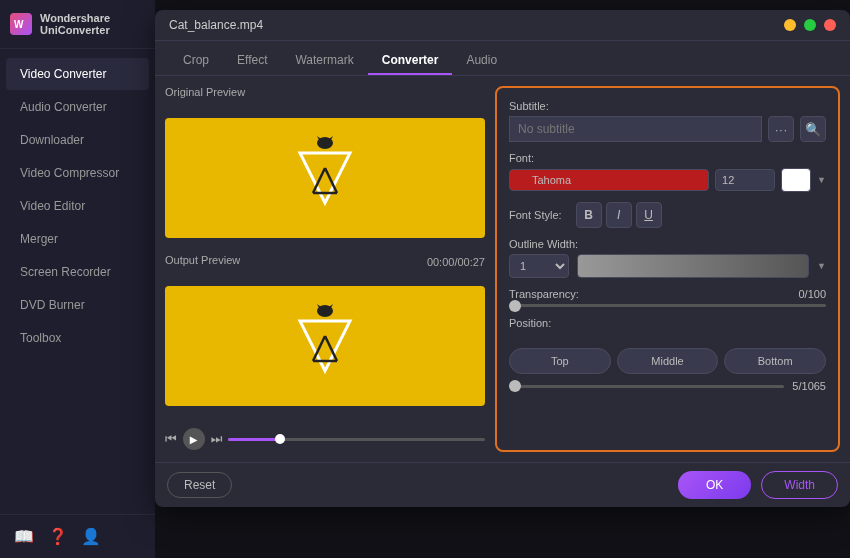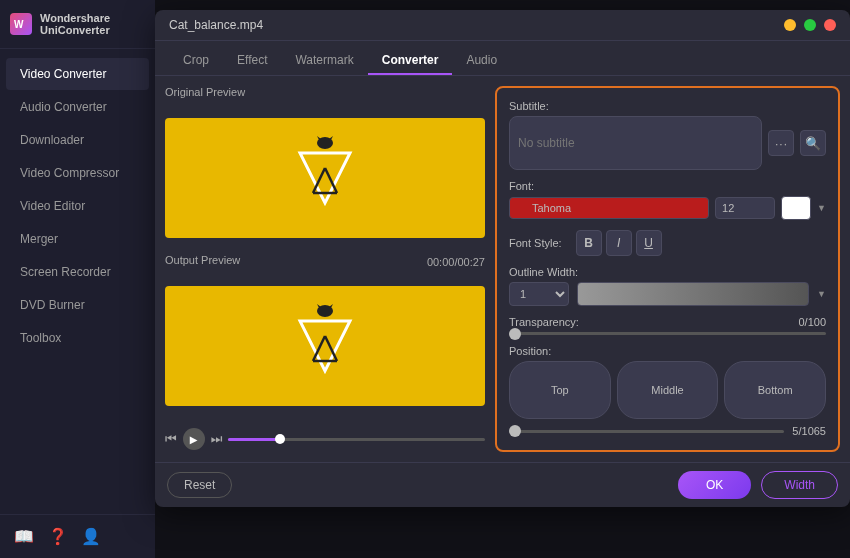--- a/index.html
+++ b/index.html
@@ -249,24 +249,24 @@
     }
     .subtitle-input-row {
       display: flex;
       align-items: center;
       gap: 6px;
     }
     .subtitle-input {
       flex: 1;
       background: #3a3a4e;
       border: 1px solid #4a4a5e;
-      border-radius: 8px;
-      color: #bbb;
-      font-size: 12px;
-      padding: 19px 8px;
+      border-radius: 0;
+      color: #bbb;
+      font-size: 12px;
+      padding: 5px 8px;
       outline: none;
     }
     .icon-btn {
       width: 26px; height: 26px;
       background: #3a3a4e;
       border: 1px solid #4a4a5e;
       border-radius: 4px;
       display: flex; align-items: center; justify-content: center;
       cursor: pointer;
       color: #aaa;
@@ -394,28 +394,29 @@
       left: 0;
       cursor: pointer;
     }
 
     .position-row {
       display: flex;
       gap: 6px;
     }
     .pos-btn {
       flex: 1;
-      padding: 22px 0;
+      padding: 6px 0;
       background: #3a3a4e;
       border: 1px solid #4a4a5e;
       border-radius: 20px;
       color: #bbb;
       font-size: 11px;
       cursor: pointer;
       text-align: center;
+      margin-top: 15px;
     }
 
     .dialog-footer {
       display: flex;
       justify-content: space-between;
       align-items: center;
       padding: 8px 12px;
       border-top: 1px solid #3a3a4e;
     }
     .reset-btn {

